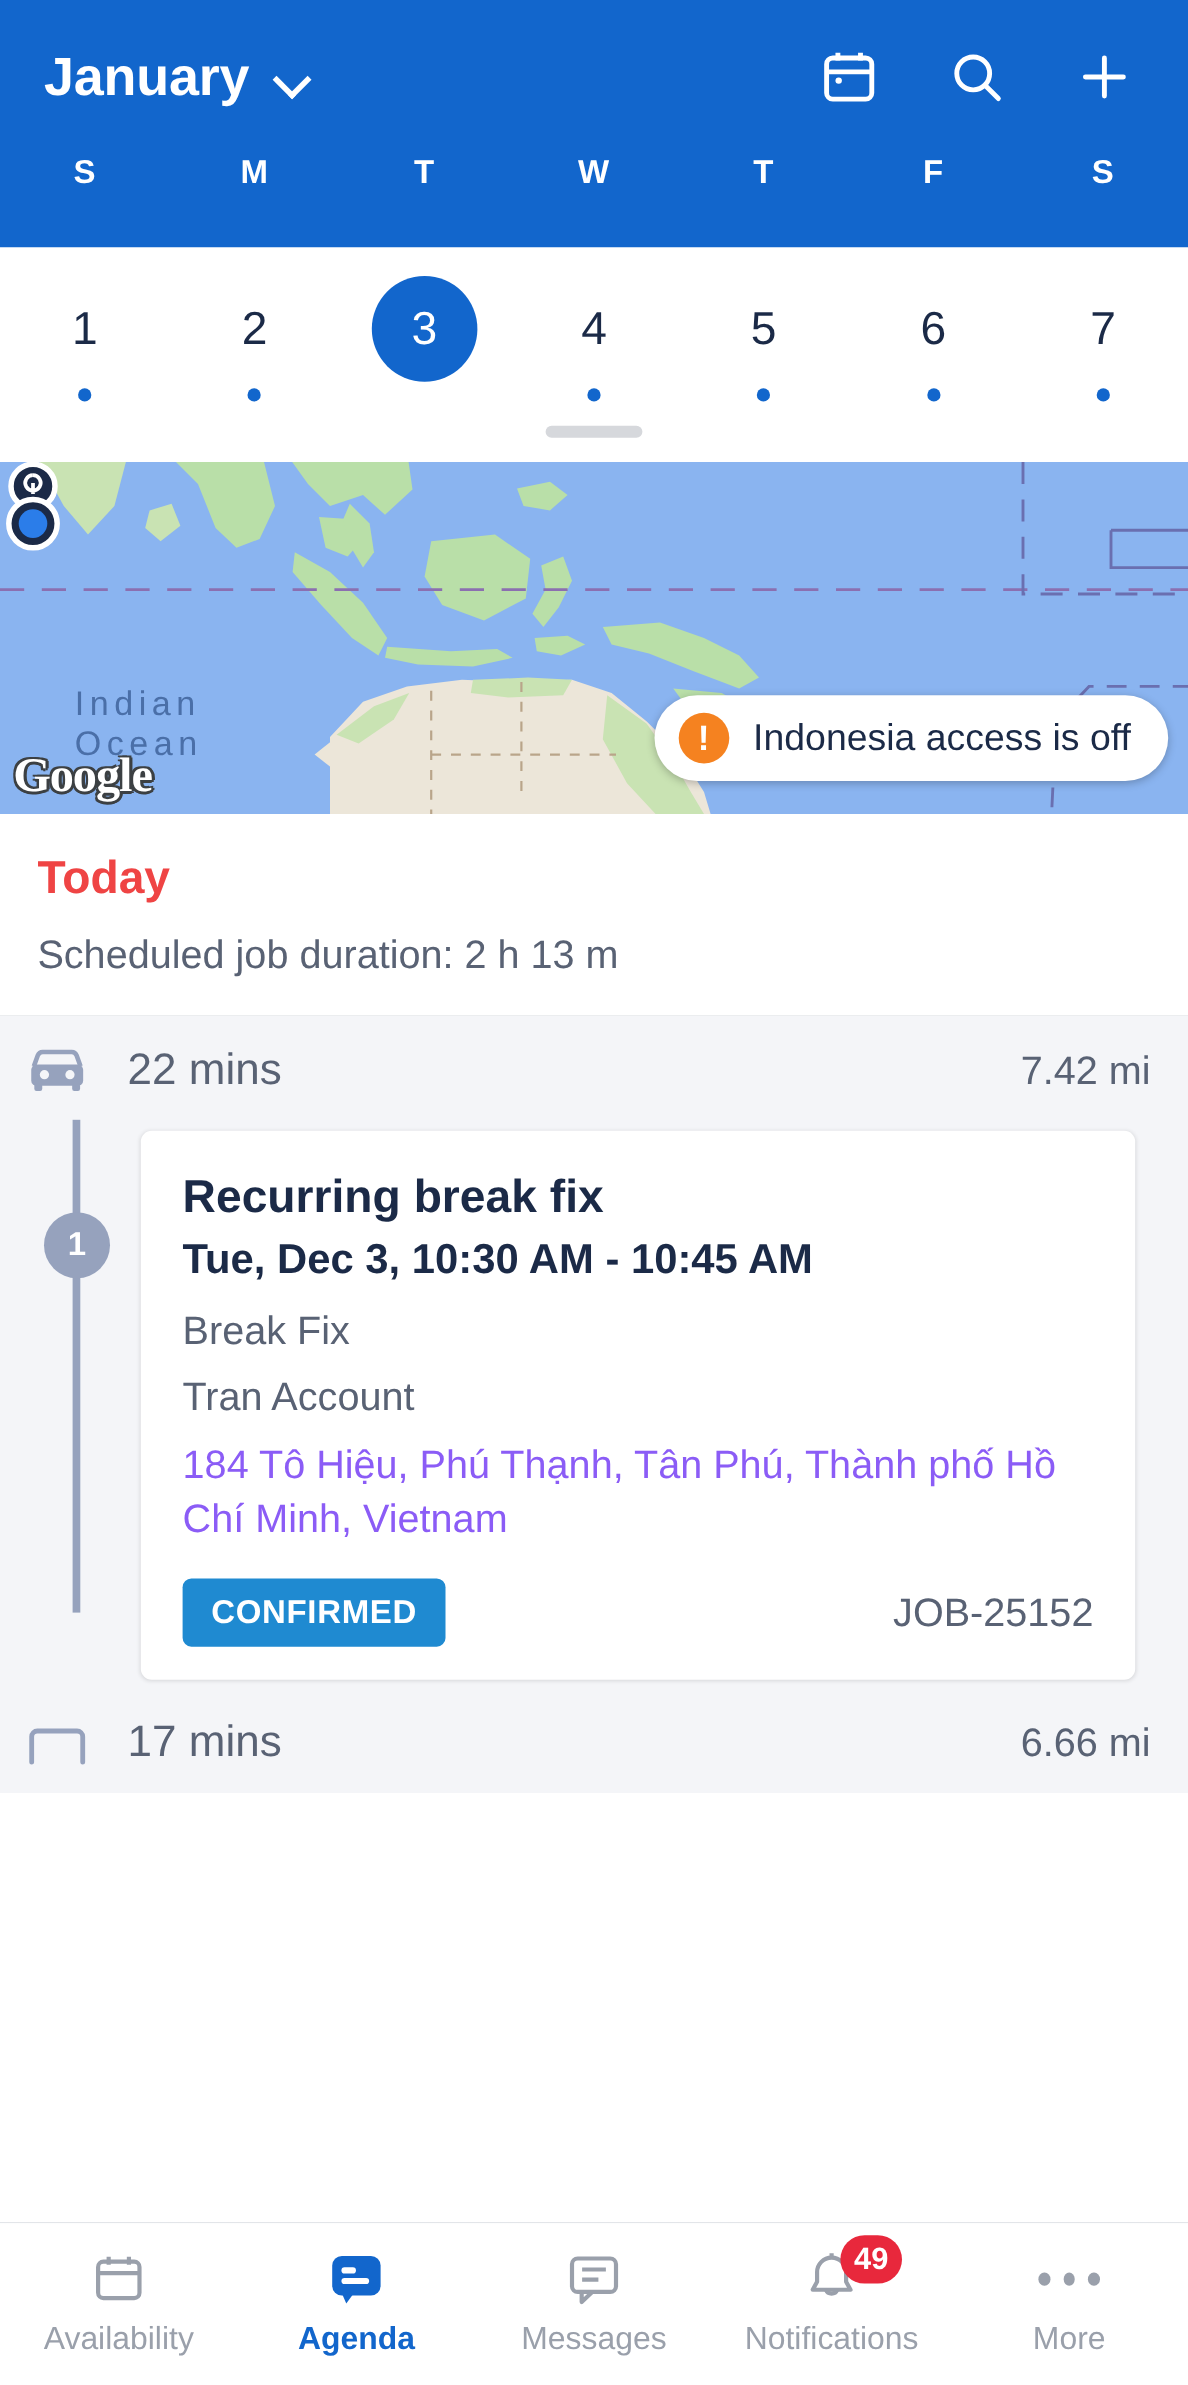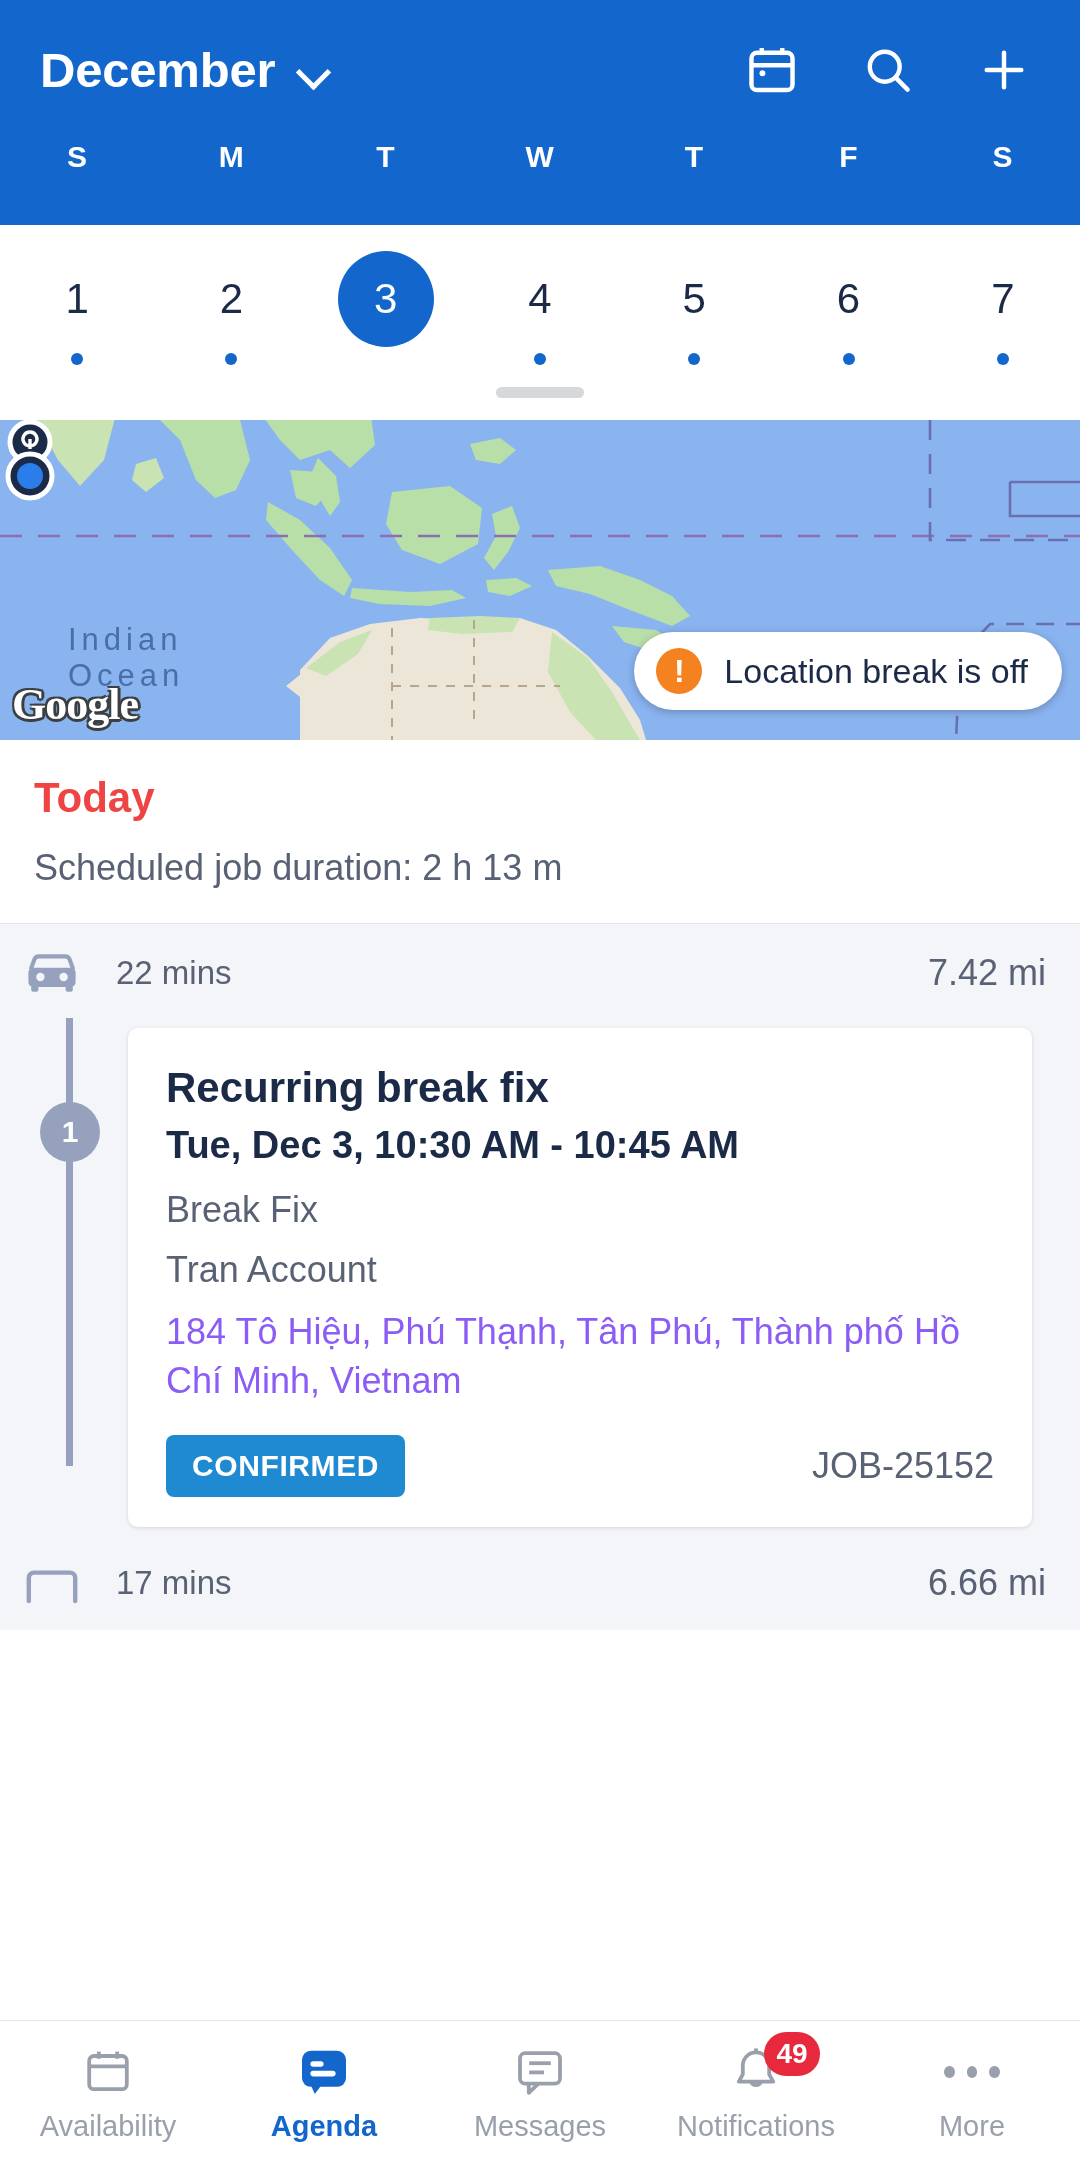--- a/index.html
+++ b/index.html
@@ -198,21 +198,21 @@
     height:706px;
     overflow:hidden;
   }
   .travel-row {
     display:flex;
     align-items:center;
     padding:26px 34px 18px 24px;
   }
   .car-icon { width:56px; height:46px; flex:none; }
   .travel-time {
-    font-size:33px;
+    font-size:40px;
     color:#596274;
     margin-left:36px;
     text-align:center;
   }
   .travel-dist {
     margin-left:auto;
     font-size:36px;
     color:#596274;
   }
 
@@ -335,21 +335,21 @@
   }
   .dots-icon { display:flex; gap:12px; align-items:center; height:52px; }
   .dots-icon i { width:12px; height:12px; border-radius:50%; background:#9aa0ab; display:block; }
 </style>
 </head>
 <body>
 
 <div class="header">
   <div class="header-top">
     <div class="month-wrap">
-      <span class="month-label">December</span>
+      <span class="month-label">January</span>
       <span class="chevron-down"></span>
     </div>
     <div class="header-actions">
       <span>
         <svg class="hicon" viewBox="0 0 24 24" fill="none" stroke="#ffffff" stroke-width="1.9">
           <rect x="3.2" y="4.6" width="17.6" height="16" rx="2.4"></rect>
           <line x1="3.2" y1="10" x2="20.8" y2="10"></line>
           <line x1="7.6" y1="2.6" x2="7.6" y2="5.6"></line>
           <line x1="16.4" y1="2.6" x2="16.4" y2="5.6"></line>
           <circle cx="7.9" cy="13.4" r="1.25" fill="#ffffff" stroke="none"></circle>
@@ -472,21 +472,21 @@
     <circle cx="30" cy="22" r="20" fill="#1b2a47" stroke="#ffffff" stroke-width="5"></circle>
     <path d="M30,12 a7,7 0 1,1 -0.1,0 M30,19 l0,10" stroke="#ffffff" stroke-width="3.4" fill="none"></path>
     <circle cx="30" cy="56" r="22" fill="#1b2a47" stroke="#ffffff" stroke-width="5"></circle>
     <circle cx="30" cy="56" r="13" fill="#2b7de9"></circle>
   </svg>
 
   <div class="google-logo">Google</div>
 
   <div class="loc-banner">
     <span class="warn-icon">!</span>
-    <span class="loc-text">Location break is off</span>
+    <span class="loc-text">Indonesia access is off</span>
   </div>
 </div>
 
 <div class="today-sec">
   <div class="today-title">Today</div>
   <div class="today-line">Scheduled job duration: 2 h 13 m</div>
 </div>
 
 <div class="agenda">
 

